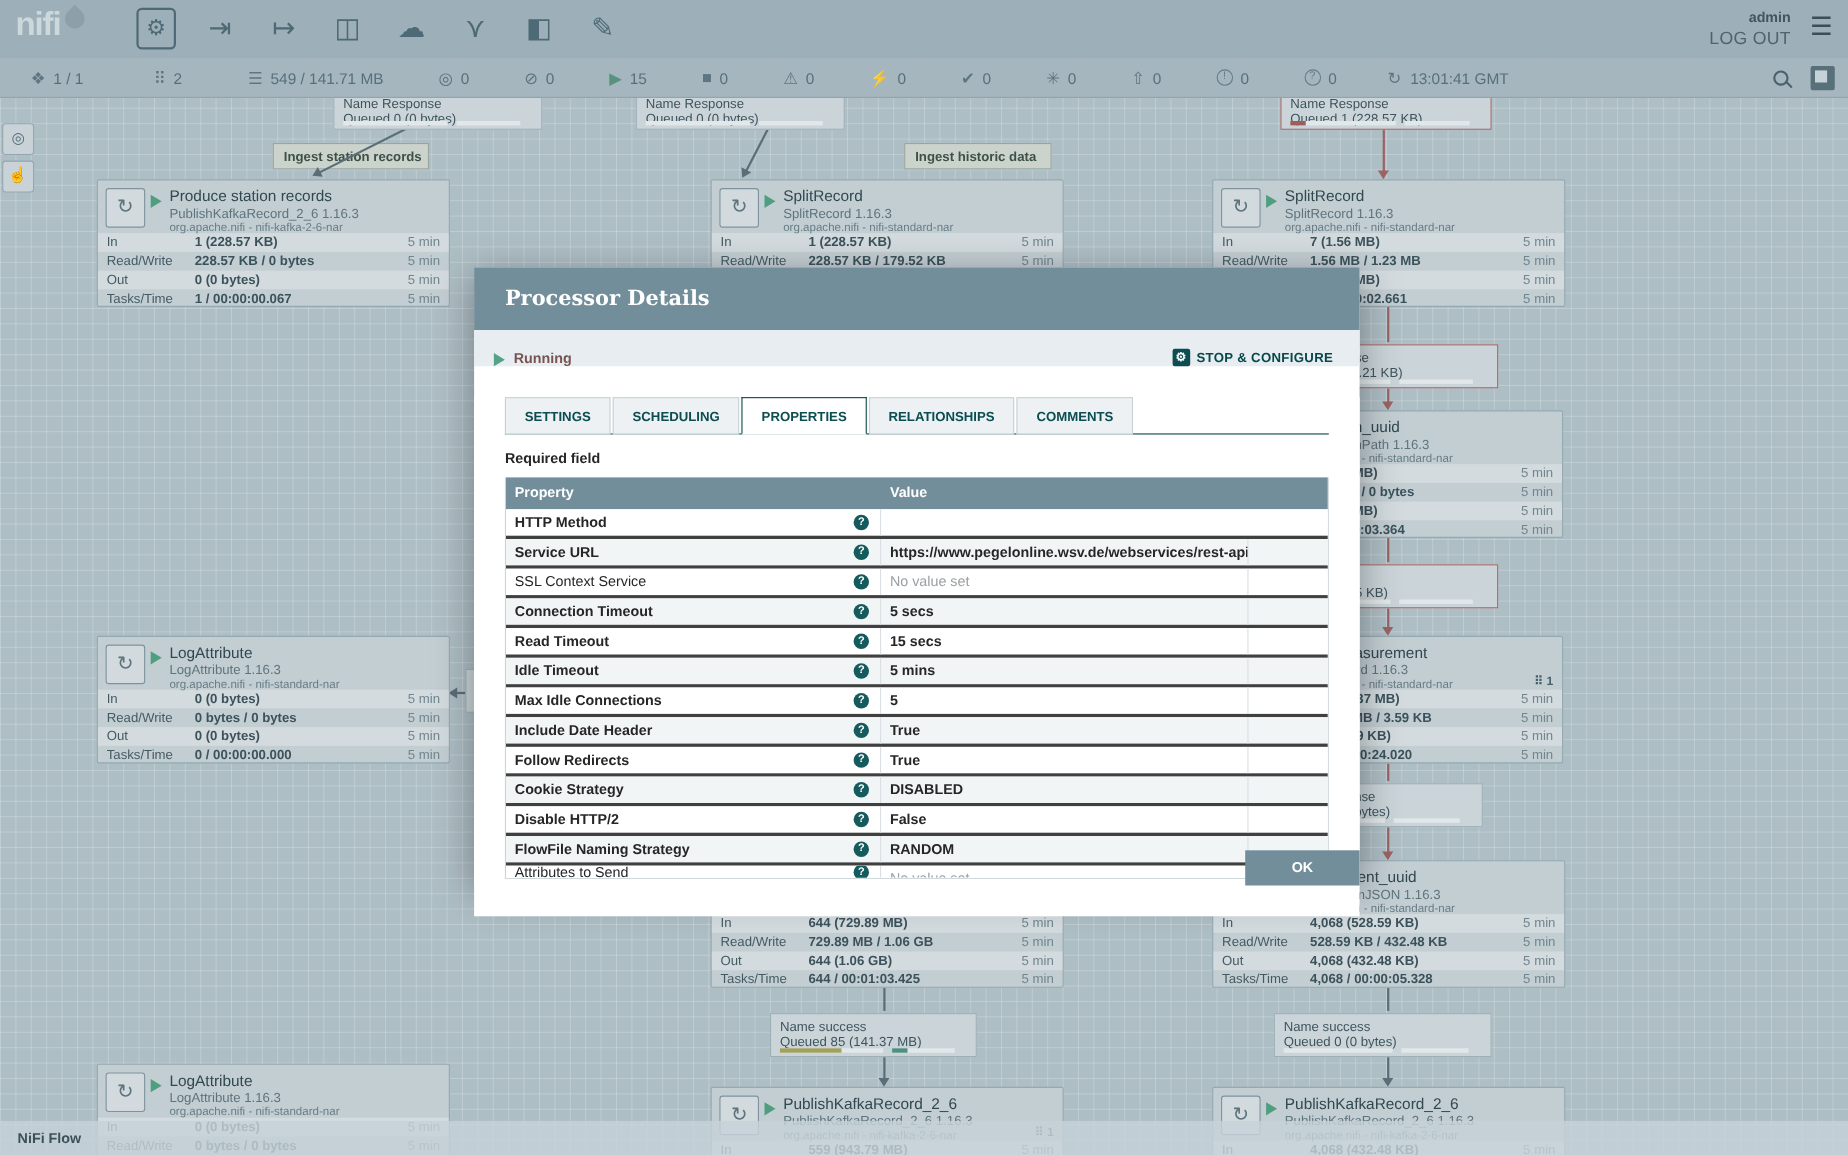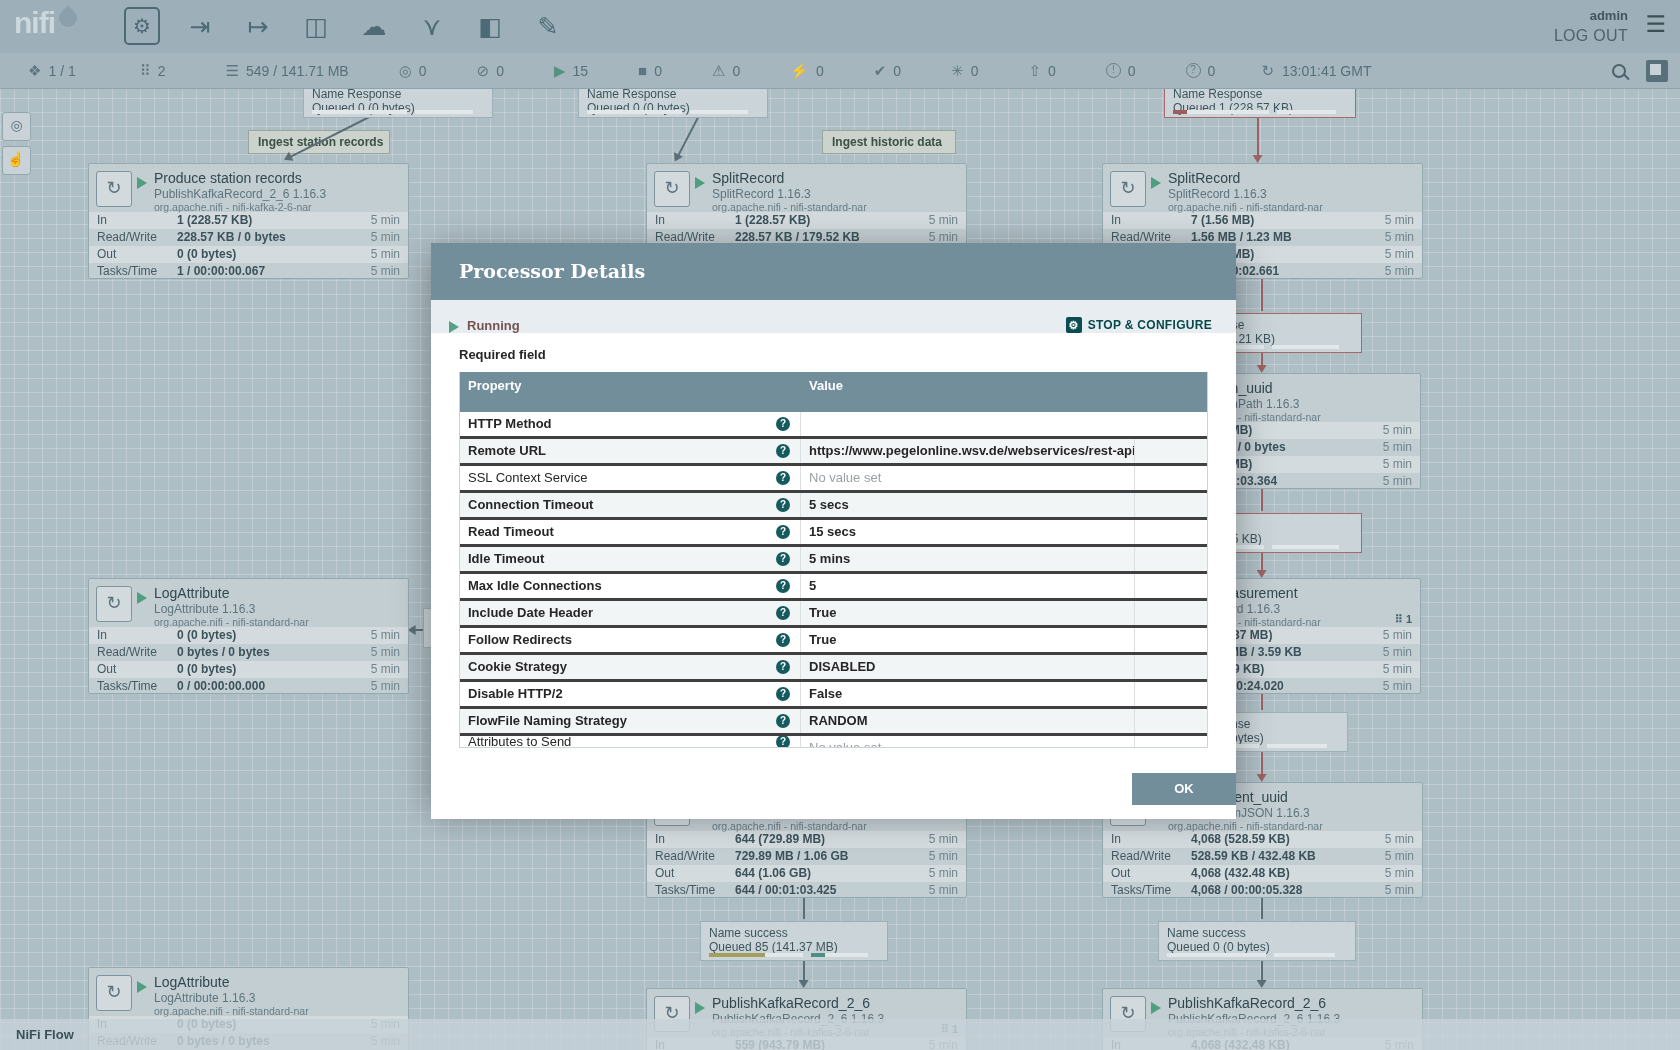--- a/index.html
+++ b/index.html
@@ -97,21 +97,21 @@
             font-weight:bold;font-size:12px;letter-spacing:.3px;cursor:pointer;}
   .gearbox{width:16px;height:16px;background:#0b4d50;border-radius:2px;color:#fff;font-size:11px;
            line-height:16px;text-align:center;}
   .m-body{position:relative;height:472px;background:#fff;}
   .tabbar{margin:28px 28px 0;border-bottom:1px solid #07484b;display:flex;gap:2px;}
   .tab{border:1px solid #c9d1d5;background:#edf1f3;height:34px;line-height:34px;padding:0 17px;
        font-size:12px;font-weight:bold;color:#0b4d50;margin-bottom:-1px;cursor:pointer;box-sizing:border-box;}
   .tab.active{background:#fff;border-color:#07484b;border-bottom:1px solid #fff;}
   .req{margin:14px 28px 0;font-weight:bold;font-size:13px;color:#262626;}
   .ptable{margin:10px 28px 0;border:1px solid #ccd4d8;border-top:none;}
-  .pt-head{display:flex;height:40px;background:#728e9b;color:#fff;font-weight:bold;font-size:13px;line-height:28px;}
+  .pt-head{display:flex;height:29px;background:#728e9b;color:#fff;font-weight:bold;font-size:13px;line-height:28px;}
   .pt-head .c1{width:341px;padding-left:8px;box-sizing:border-box;}
   .pt-head .c2{flex:1;padding-left:8px;}
   .pt-row{display:flex;height:24px;line-height:24px;font-size:13px;border-bottom:3px solid #404040;background:#fff;}
   .pt-row:nth-child(even){background:#f2f5f6;}
   .pt-row.clipped{height:11px;overflow:hidden;border-bottom:none;}
   .r-name{width:341px;display:flex;align-items:center;box-sizing:border-box;padding-left:8px;
           border-right:1px solid #d9dfe2;color:#262626;}
   .r-name.required{font-weight:bold;}
   .help{margin-left:auto;margin-right:10px;width:14px;height:14px;border-radius:50%;background:#155b5e;
         color:#fff;font-size:10px;line-height:14px;text-align:center;font-weight:bold;flex:none;cursor:pointer;}
@@ -645,37 +645,44 @@
     <div class="m-header">Processor Details</div>
     <div class="m-status">
       <span class="m-play"></span>
       <span class="m-runlabel">Running</span>
       <span class="m-action">
         <span class="gearbox">⚙</span>
         <span>STOP &amp; CONFIGURE</span>
       </span>
     </div>
     <div class="m-body">
+      <div class="tabbar" id="tabbar">
+          <div class="tab">SETTINGS</div>
+          <div class="tab">SCHEDULING</div>
+          <div class="tab active">PROPERTIES</div>
+          <div class="tab">RELATIONSHIPS</div>
+          <div class="tab">COMMENTS</div>
+        </div>
       <div class="req">Required field</div>
       <div class="ptable">
         <div class="pt-head">
           <div class="c1">Property</div>
           <div class="c2">Value</div>
         </div>
         <div id="prop-rows">
             <div class="pt-row">
               <div class="r-name required">
                 <span>HTTP Method</span>
                 <div class="help">?</div>
               </div>
               <div class="r-empty"></div>
             </div>
             <div class="pt-row">
               <div class="r-name required">
-                <span>Remote URL</span>
+                <span>Service URL</span>
                 <div class="help">?</div>
               </div>
               <div class="r-val">https://www.pegelonline.wsv.de/webservices/rest-api/v2/s...</div>
               <div class="r-empty"></div>
             </div>
             <div class="pt-row">
               <div class="r-name">
                 <span>SSL Context Service</span>
                 <div class="help">?</div>
               </div>

